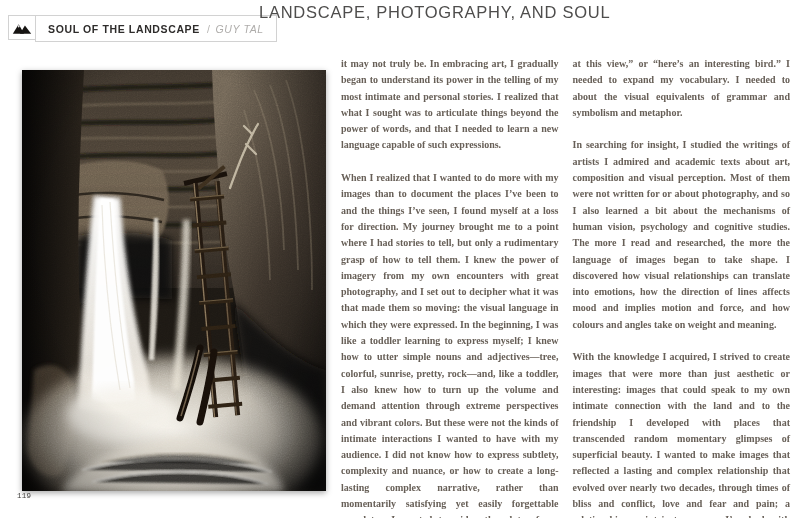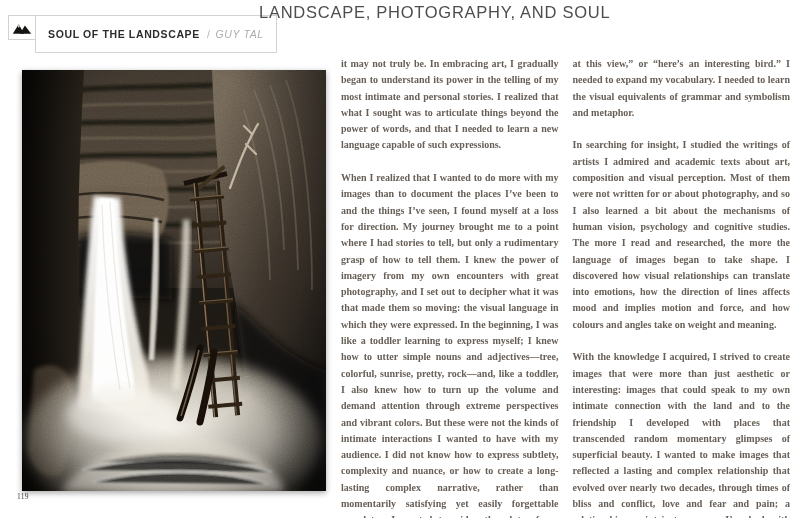--- a/index.html
+++ b/index.html
@@ -3,21 +3,21 @@
 <meta charset="utf-8">
 <style>
   html,body{margin:0;padding:0;}
   body{background:#ffffff;width:800px;height:518px;overflow:hidden;
        font-family:"Liberation Serif",serif;}
   .page{position:relative;width:800px;height:518px;background:#ffffff;}
 
   
   .hdr-logo{position:absolute;left:8px;top:15px;width:28px;height:25px;
     border:1px solid #d2d2d2;background:#fff;display:flex;align-items:center;justify-content:center;box-sizing:border-box;}
-  .hdr-series{position:absolute;left:35px;top:15px;height:38px;
+  .hdr-series{position:absolute;left:35px;top:15px;height:27px;
     border:1px solid #d2d2d2;background:#fff;display:flex;align-items:center;
     padding:0 12px;box-sizing:border-box;font-family:"Liberation Sans",sans-serif;
     font-size:10.5px;letter-spacing:0.06em;white-space:nowrap;}
   .hdr-series .t1{font-weight:bold;color:#2e2c2b;}
   .hdr-series .sep{color:#b6b4b2;margin:0 5px 0 7px;font-weight:normal;}
   .hdr-series .t2{color:#aeacaa;font-weight:normal;font-style:italic;}
   .page-title{position:absolute;left:259px;top:0;height:25px;display:flex;align-items:center;
     font-family:"Liberation Sans",sans-serif;font-weight:300;font-size:16.5px;
     letter-spacing:0.045em;color:#4e4d4c;margin:0;white-space:nowrap;}
 
@@ -28,21 +28,21 @@
   
   .columns{position:absolute;left:341px;top:56px;width:449px;display:flex;gap:14px;}
   .col{width:217.5px;
     font-size:10px;line-height:16.3px;color:#675f57;text-align:justify;
     hyphens:auto;-webkit-hyphens:auto;}
   .col p{margin:0 0 16.3px 0;font-weight:bold;}
   .col p:last-child{margin-bottom:0;}
   .col em{font-style:italic;}
 
   
-  .pagenum{position:absolute;left:17px;top:492px;font-family:Liberation Serif, serif;
+  .pagenum{position:absolute;left:17px;top:492px;font-family:Liberation Mono, monospace;
     font-size:7.5px;color:#3f3d3b;letter-spacing:0.03em;}
 </style>
 </head>
 <body>
 
 <div class="page">
 
   <div class="hdr-logo">
     <svg width="20" height="14" viewBox="0 0 24 16">
       <path d="M1,15 L8,3.5 L14.5,15 Z" fill="#161412"></path>
@@ -202,21 +202,21 @@
       <rect width="304" height="421" fill="url(#gVig)"></rect>
     </svg>
   </figure>
 
   <main class="columns">
     <div class="col">
       <p>it may not truly be. In embracing art, I gradually began to understand its power in the telling of my most intimate and personal stories. I realized that what I sought was to articulate things beyond the power of words, and that I needed to learn a new language capable of such expressions.</p>
       <p>When I realized that I wanted to do more with my images than to document the places I’ve been to and the things I’ve seen, I found myself at a loss for direction. My journey brought me to a point where I had stories to tell, but only a rudimentary grasp of how to tell them. I knew the power of imagery from my own encounters with great photography, and I set out to decipher what it was that made them so moving: the visual language in which they were expressed. In the beginning, I was like a toddler learning to express myself; I knew how to utter simple nouns and adjectives—tree, colorful, sunrise, pretty, rock—and, like a toddler, I also knew how to turn up the volume and demand attention through extreme perspectives and vibrant colors. But these were not the kinds of intimate interactions I wanted to have with my audience. I did not know how to express subtlety, complexity and nuance, or how to create a long-lasting complex narrative, rather than momentarily satisfying yet easily forgettable anecdotes. I wanted to widen the plots of my stories beyond simplistic utterances like “look</p>
     </div>
     <div class="col">
-      <p>at this view,” or “here’s an interesting bird.” I needed to expand my vocabulary. I needed to learn the visual equivalents of grammar and symbolism and metaphor.</p>
+      <p>at this view,” or “here’s an interesting bird.” I needed to expand my vocabulary. I needed to about the visual equivalents of grammar and symbolism and metaphor.</p>
       <p>In searching for insight, I studied the writings of artists I admired and academic texts about art, composition and visual perception. Most of them were not written for or about photography, and so I also learned a bit about the mechanisms of human vision, psychology and cognitive studies. The more I read and researched, the more the language of images began to take shape. I discovered how visual relationships can translate into emotions, how the direction of lines affects mood and implies motion and force, and how colours and angles take on weight and meaning.</p>
       <p><span>With the knowledge I acquired, I strived to create images that were more than just aesthetic or interesting: images that could speak to my own intimate connection with the land and to the friendship I developed with places that transcended random momentary glimpses of superficial beauty. I wanted to make images that reflected a lasting and complex relationship that evolved over nearly two decades, through times of bliss and conflict, love and fear and pain; a relationship as intricate as any I’ve had with another person. I wanted to create images that have </span><em>soul.</em></p>
     </div>
   </main>
 
   <div class="pagenum">119</div>
 
 </div>
 
 </body></html>

